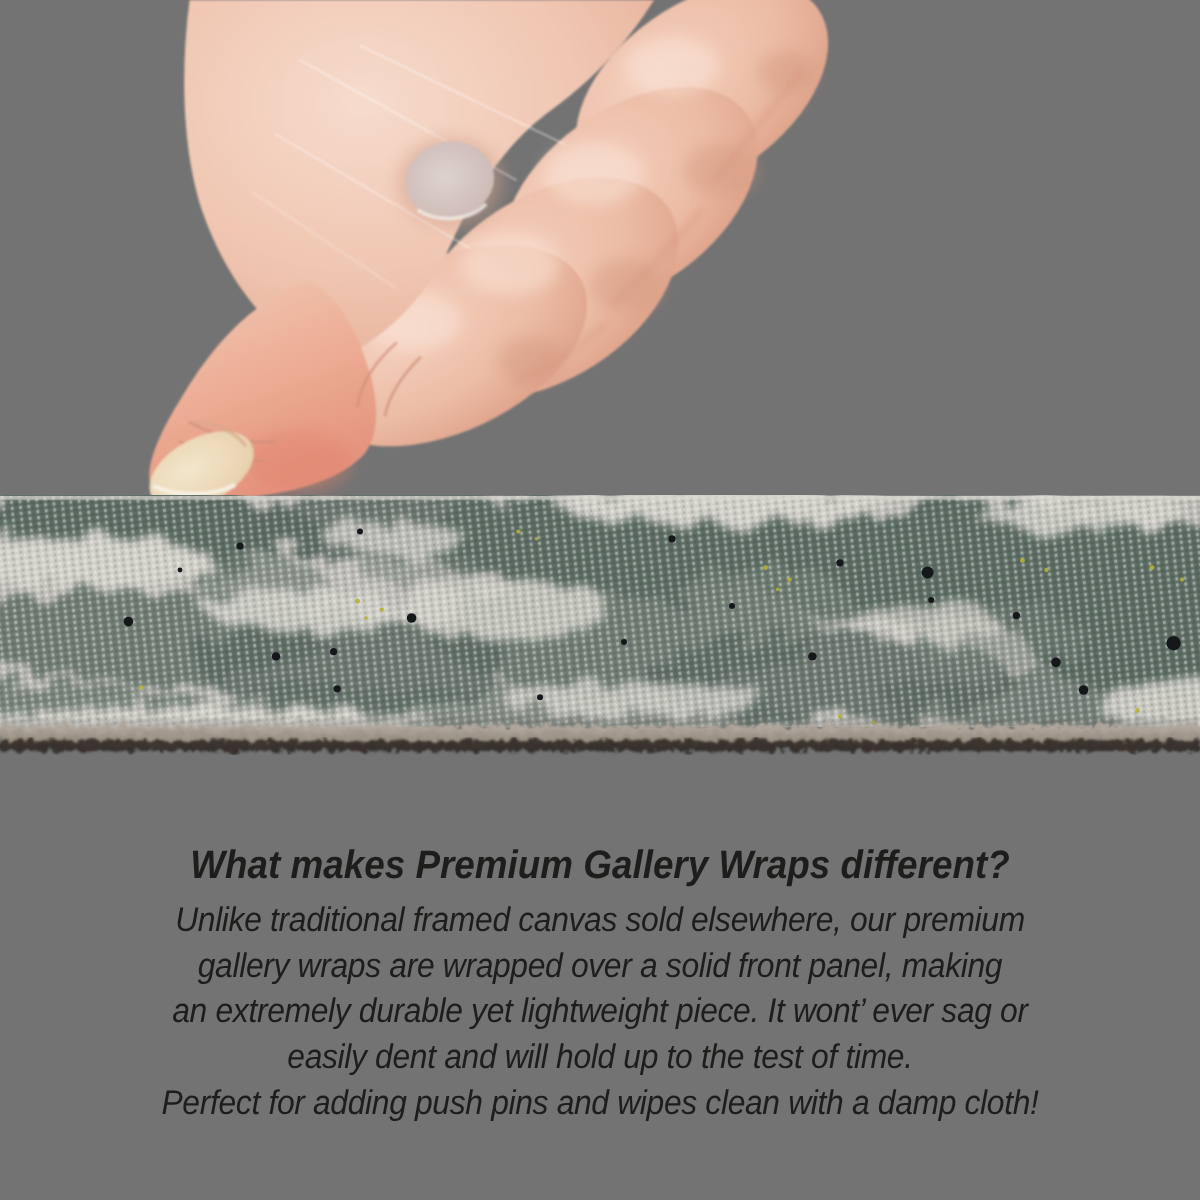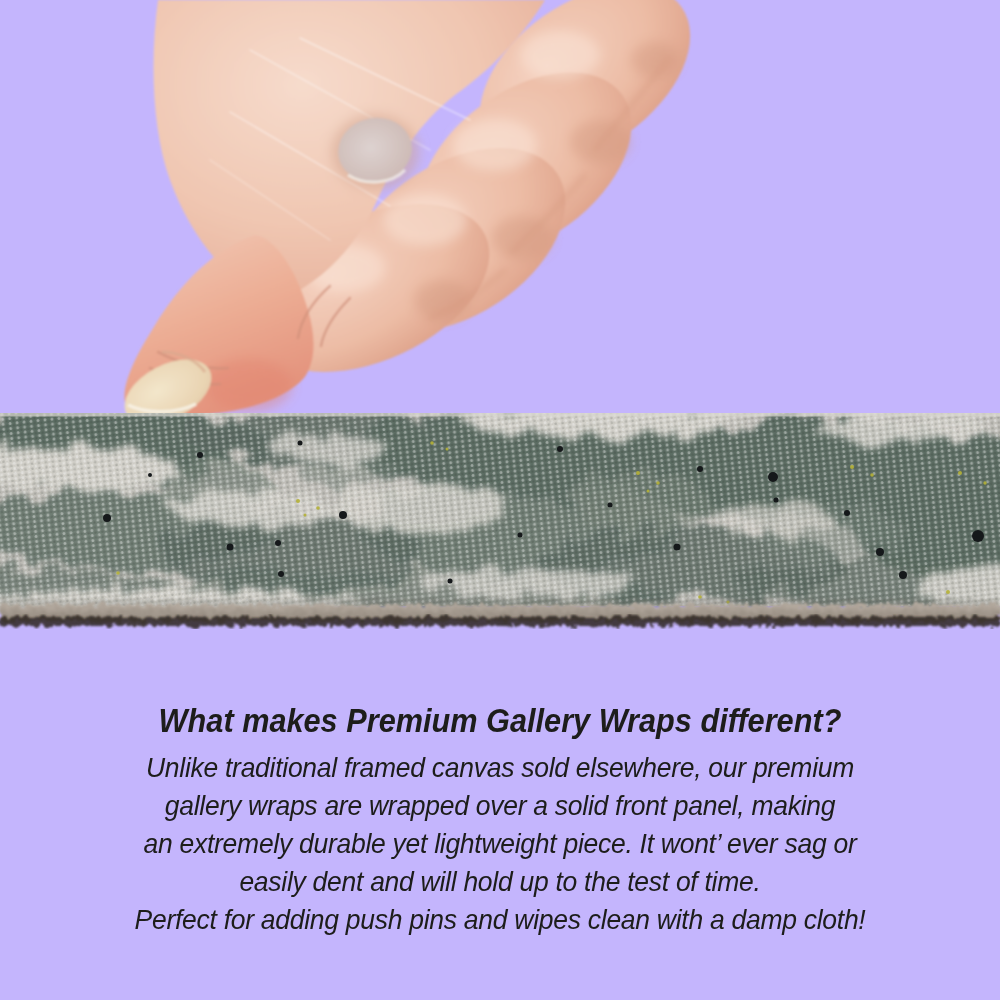--- a/index.html
+++ b/index.html
@@ -1,18 +1,18 @@
 <!DOCTYPE html>
 <html><head>
 <meta charset="utf-8">
 <style>
   html,body{margin:0;padding:0;background:#ffffff;}
   .stage{
     position:relative;width:1000px;height:1000px;margin:0 auto;
-    background:#c4b5fd;overflow:hidden;
+    background:#737373;overflow:hidden;
     font-family:"Liberation Sans",sans-serif;
   }
   .hand-svg{position:absolute;left:0;top:0;width:1000px;height:420px;display:block;}
   .strip{position:absolute;left:0;top:413px;width:1000px;height:217px;}
   .strip svg{display:block;width:100%;height:100%;}
   .copy{
     position:absolute;left:0;right:0;top:701px;
     text-align:center;color:#1d1d1b;font-style:italic;
     transform:scaleX(.93);transform-origin:50% 0;
   }

